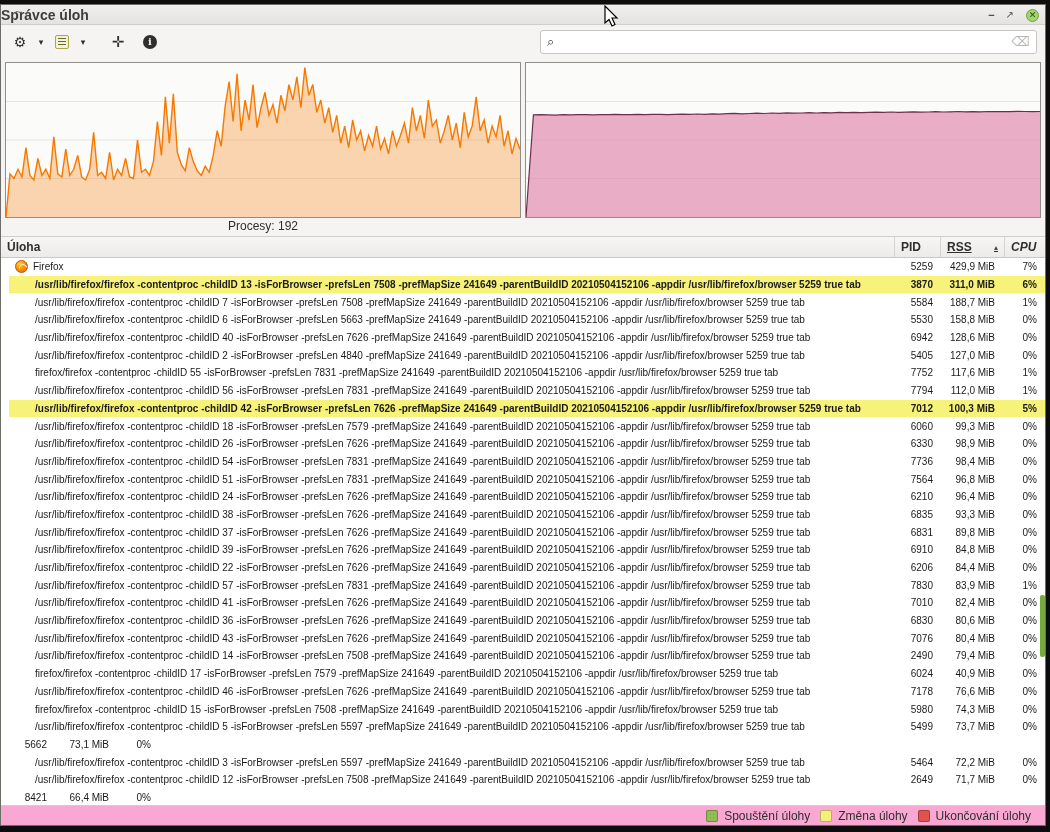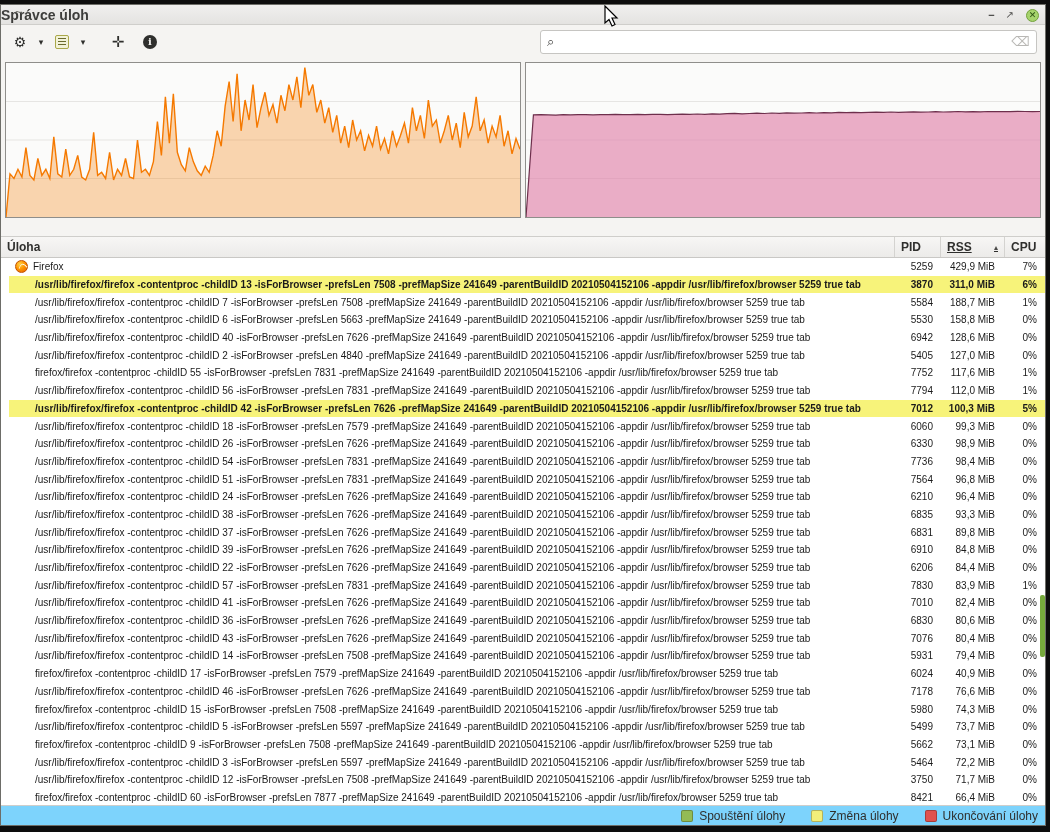--- a/index.html
+++ b/index.html
@@ -62,21 +62,21 @@
 
   
   .tablewrap { flex:1; display:flex; flex-direction:column; border-top:1px solid #cfcecb; margin-top:2px; position:relative; overflow:hidden; background:#ffffff; }
   .thead { flex:0 0 21px; display:flex; background:linear-gradient(#f7f6f5,#ecebe9);
            border-bottom:1px solid #c9c8c5; font-size:12px; font-weight:bold; color:#2f2f2d; }
   .th { display:flex; align-items:center; padding:0 6px; border-right:1px solid #d4d3d0; }
   .th.task { flex:1; }
   .th.num { justify-content:flex-start; }
   .th.pid { width:46px; }
   .th.rss { width:64px; justify-content:space-between;text-decoration:underline; }
-  .th.cpu { width:40px; border-right:none; }
+  .th.cpu { width:40px; border-right:none;font-style:italic; }
   .sort-arrow { font-size:8px; color:#4a4a48; }
 
   .tbody { flex:1; overflow:hidden; position:relative; font-size:10px; color:#1a1a1a;margin-left:8px; }
   .row { height:17.7px; display:flex; align-items:center; white-space:nowrap; }
   .row.hl { background:#f7f37a; font-weight:bold; }
   .cell-task { flex:1; overflow:hidden; display:flex; align-items:center; padding-left:6px; }
   .cell-task.child { padding-left:26px; }
   .cell-pid { width:46px; text-align:right; padding-right:8px; flex:0 0 46px; }
   .cell-rss { width:64px; text-align:right; padding-right:10px; flex:0 0 64px; }
   .cell-cpu { width:40px; text-align:right; padding-right:8px; flex:0 0 40px; }
@@ -84,22 +84,22 @@
              background:radial-gradient(circle at 35% 30%, #ffd24a 0%, #ff9500 45%, #e66000 100%);
              border:1px solid #c05000; position:relative; }
   .ff-icon::after { content:""; position:absolute; left:3px; top:3px; width:6px; height:6px;
                     border-radius:50%; border-top:1.5px solid #fff; border-left:1.5px solid rgba(255,255,255,.7);
                     border-bottom:1.5px solid transparent; border-right:1.5px solid transparent; transform:rotate(35deg); }
 
   .vscroll { position:absolute; right:0; top:22px; bottom:0; width:5px; }
   .vscroll .thumb { position:absolute; right:0; width:5px; height:62px; top:336px; background:#77aa3c; border-radius:2px; }
 
   
-  .statusbar { flex:0 0 20px; background:#7dd3fc; border-top:1px solid #cfcecb;
-               display:flex; align-items:center; justify-content:flex-end; gap:26px; padding:0 7px; font-size:12px; color:#2f2f2d; }
+  .statusbar { flex:0 0 20px; background:#f9a8d4; border-top:1px solid #cfcecb;
+               display:flex; align-items:center; justify-content:flex-end; gap:10px; padding:0 14px; font-size:12px; color:#2f2f2d; }
   .legend-item { display:flex; align-items:center; gap:6px; }
   .legend-swatch { width:12px; height:12px; border-radius:2px; border:1px solid rgba(0,0,0,.25); }
 
   
   .cursor { position:absolute; left:603px; top:5px; z-index:50; pointer-events:none; }
 </style>
 </head>
 <body>
 
 <div class="desktop-strip" style="top:0;height:4px;"></div>
@@ -144,20 +144,21 @@
       <div class="graph-frame">
         <svg id="cpu-svg" viewBox="0 0 516 154" preserveAspectRatio="none">
           <line x1="0" y1="38.5" x2="516" y2="38.5" stroke="#e6e5e3" stroke-width="1"></line>
           <line x1="0" y1="77" x2="516" y2="77" stroke="#e6e5e3" stroke-width="1"></line>
           <line x1="0" y1="115.5" x2="516" y2="115.5" stroke="#e6e5e3" stroke-width="1"></line>
           <path id="cpu-area" d="M0.0,154.0L4.0,110.9L8.0,115.5L12.0,106.3L16.0,114.0L20.0,84.7L24.0,112.4L28.0,117.0L32.0,95.5L36.0,112.4L40.0,106.3L44.0,115.5L48.0,73.9L52.0,110.9L56.0,114.0L60.0,86.2L64.0,112.4L68.0,106.3L72.0,92.4L76.0,114.0L80.0,117.0L84.0,106.3L88.0,69.3L92.0,112.4L96.0,109.3L100.0,115.5L104.0,89.3L108.0,117.0L112.0,106.3L116.0,112.4L120.0,95.5L124.0,114.0L128.0,115.5L132.0,77.0L136.0,109.3L140.0,106.3L144.0,112.4L148.0,98.6L152.0,58.5L156.0,92.4L160.0,33.9L164.0,80.1L168.0,30.8L172.0,89.3L176.0,101.6L180.0,107.8L184.0,84.7L188.0,98.6L192.0,107.8L196.0,112.4L200.0,103.2L204.0,109.3L208.0,92.4L212.0,67.8L216.0,83.2L220.0,43.1L224.0,18.5L228.0,58.5L232.0,10.8L236.0,67.8L240.0,37.0L244.0,57.0L248.0,21.6L252.0,64.7L256.0,44.7L260.0,29.3L264.0,52.4L268.0,41.6L272.0,60.1L276.0,32.3L280.0,47.7L284.0,21.6L288.0,37.0L292.0,13.9L296.0,44.7L300.0,4.6L304.0,32.3L308.0,21.6L312.0,49.3L316.0,37.0L320.0,60.1L324.0,44.7L328.0,69.3L332.0,52.4L336.0,80.1L340.0,63.1L344.0,84.7L348.0,57.0L352.0,77.0L356.0,67.8L360.0,87.8L364.0,72.4L368.0,83.2L372.0,63.1L376.0,86.2L380.0,75.5L384.0,90.9L388.0,67.8L392.0,83.2L396.0,72.4L400.0,60.1L404.0,80.1L408.0,44.7L412.0,67.8L416.0,52.4L420.0,75.5L424.0,37.0L428.0,63.1L432.0,57.0L436.0,80.1L440.0,67.8L444.0,52.4L448.0,77.0L452.0,60.1L456.0,84.7L460.0,49.3L464.0,73.9L468.0,63.1L472.0,33.9L476.0,67.8L480.0,57.0L484.0,80.1L488.0,63.1L492.0,73.9L496.0,52.4L500.0,83.2L504.0,67.8L508.0,90.9L512.0,75.5L516.0,86.2L516,154L0,154Z" fill="rgba(245,121,0,0.30)"></path>
             <path id="cpu-line" fill="none" stroke-width="1.4" d="M0.0,154.0L4.0,110.9L8.0,115.5L12.0,106.3L16.0,114.0L20.0,84.7L24.0,112.4L28.0,117.0L32.0,95.5L36.0,112.4L40.0,106.3L44.0,115.5L48.0,73.9L52.0,110.9L56.0,114.0L60.0,86.2L64.0,112.4L68.0,106.3L72.0,92.4L76.0,114.0L80.0,117.0L84.0,106.3L88.0,69.3L92.0,112.4L96.0,109.3L100.0,115.5L104.0,89.3L108.0,117.0L112.0,106.3L116.0,112.4L120.0,95.5L124.0,114.0L128.0,115.5L132.0,77.0L136.0,109.3L140.0,106.3L144.0,112.4L148.0,98.6L152.0,58.5L156.0,92.4L160.0,33.9L164.0,80.1L168.0,30.8L172.0,89.3L176.0,101.6L180.0,107.8L184.0,84.7L188.0,98.6L192.0,107.8L196.0,112.4L200.0,103.2L204.0,109.3L208.0,92.4L212.0,67.8L216.0,83.2L220.0,43.1L224.0,18.5L228.0,58.5L232.0,10.8L236.0,67.8L240.0,37.0L244.0,57.0L248.0,21.6L252.0,64.7L256.0,44.7L260.0,29.3L264.0,52.4L268.0,41.6L272.0,60.1L276.0,32.3L280.0,47.7L284.0,21.6L288.0,37.0L292.0,13.9L296.0,44.7L300.0,4.6L304.0,32.3L308.0,21.6L312.0,49.3L316.0,37.0L320.0,60.1L324.0,44.7L328.0,69.3L332.0,52.4L336.0,80.1L340.0,63.1L344.0,84.7L348.0,57.0L352.0,77.0L356.0,67.8L360.0,87.8L364.0,72.4L368.0,83.2L372.0,63.1L376.0,86.2L380.0,75.5L384.0,90.9L388.0,67.8L392.0,83.2L396.0,72.4L400.0,60.1L404.0,80.1L408.0,44.7L412.0,67.8L416.0,52.4L420.0,75.5L424.0,37.0L428.0,63.1L432.0,57.0L436.0,80.1L440.0,67.8L444.0,52.4L448.0,77.0L452.0,60.1L456.0,84.7L460.0,49.3L464.0,73.9L468.0,63.1L472.0,33.9L476.0,67.8L480.0,57.0L484.0,80.1L488.0,63.1L492.0,73.9L496.0,52.4L500.0,83.2L504.0,67.8L508.0,90.9L512.0,75.5L516.0,86.2" stroke="#f57900"></path>
         </svg>
       </div>
       <div class="graph-labels">
+        <span class="lbl-plain">Procesy: 192</span>
       </div>
     </div>
     <div class="graph-panel">
       <div class="graph-frame">
         <svg id="mem-svg" viewBox="0 0 512 154" preserveAspectRatio="none">
           <line x1="0" y1="38.5" x2="512" y2="38.5" stroke="#e6e5e3" stroke-width="1"></line>
           <line x1="0" y1="77" x2="512" y2="77" stroke="#e6e5e3" stroke-width="1"></line>
           <line x1="0" y1="115.5" x2="512" y2="115.5" stroke="#e6e5e3" stroke-width="1"></line>
           <path id="mem-area" d="M0.0,154.0L7.4,51.9L14.8,51.7L22.3,51.9L29.7,52.1L37.1,51.7L44.5,51.9L51.9,51.6L59.4,51.7L66.8,51.9L74.2,51.6L81.6,51.7L89.0,51.4L96.5,51.6L103.9,51.7L111.3,51.4L118.7,51.6L126.1,51.3L133.6,51.4L141.0,51.6L148.4,51.3L155.8,51.1L163.2,51.4L170.7,51.0L178.1,51.3L185.5,50.8L192.9,51.1L200.3,50.7L207.8,50.4L215.2,50.8L222.6,50.5L230.0,50.2L237.4,50.5L244.9,50.0L252.3,50.4L259.7,49.9L267.1,50.2L274.6,50.0L282.0,49.7L289.4,50.0L296.8,49.6L304.2,49.9L311.7,49.4L319.1,49.7L326.5,49.3L333.9,49.6L341.3,49.4L348.8,49.1L356.2,49.4L363.6,49.0L371.0,49.3L378.4,49.1L385.9,48.8L393.3,49.1L400.7,49.0L408.1,48.7L415.5,49.0L423.0,48.8L430.4,48.5L437.8,48.8L445.2,48.7L452.6,48.8L460.1,48.5L467.5,48.7L474.9,48.5L482.3,48.7L489.7,48.4L497.2,48.5L504.6,48.7L512.0,48.5L512,154L0,154Z" fill="rgba(224,130,170,0.65)"></path>
             <path id="mem-line" fill="none" stroke-width="1.2" d="M0.0,154.0L7.4,51.9L14.8,51.7L22.3,51.9L29.7,52.1L37.1,51.7L44.5,51.9L51.9,51.6L59.4,51.7L66.8,51.9L74.2,51.6L81.6,51.7L89.0,51.4L96.5,51.6L103.9,51.7L111.3,51.4L118.7,51.6L126.1,51.3L133.6,51.4L141.0,51.6L148.4,51.3L155.8,51.1L163.2,51.4L170.7,51.0L178.1,51.3L185.5,50.8L192.9,51.1L200.3,50.7L207.8,50.4L215.2,50.8L222.6,50.5L230.0,50.2L237.4,50.5L244.9,50.0L252.3,50.4L259.7,49.9L267.1,50.2L274.6,50.0L282.0,49.7L289.4,50.0L296.8,49.6L304.2,49.9L311.7,49.4L319.1,49.7L326.5,49.3L333.9,49.6L341.3,49.4L348.8,49.1L356.2,49.4L363.6,49.0L371.0,49.3L378.4,49.1L385.9,48.8L393.3,49.1L400.7,49.0L408.1,48.7L415.5,49.0L423.0,48.8L430.4,48.5L437.8,48.8L445.2,48.7L452.6,48.8L460.1,48.5L467.5,48.7L474.9,48.5L482.3,48.7L489.7,48.4L497.2,48.5L504.6,48.7L512.0,48.5" stroke="#6e2f4c"></path>
@@ -351,21 +352,21 @@
             <span>/usr/lib/firefox/firefox -contentproc -childID 43 -isForBrowser -prefsLen 7626 -prefMapSize 241649 -parentBuildID 20210504152106 -appdir /usr/lib/firefox/browser 5259 true tab</span>
           </div>
           <div class="cell-pid">7076</div>
           <div class="cell-rss">80,4 MiB</div>
           <div class="cell-cpu">0%</div>
         </div>
         <div class="row">
           <div class="cell-task child">
             <span>/usr/lib/firefox/firefox -contentproc -childID 14 -isForBrowser -prefsLen 7508 -prefMapSize 241649 -parentBuildID 20210504152106 -appdir /usr/lib/firefox/browser 5259 true tab</span>
           </div>
-          <div class="cell-pid">5931</div>
+          <div class="cell-pid">2490</div>
           <div class="cell-rss">79,4 MiB</div>
           <div class="cell-cpu">0%</div>
         </div>
         <div class="row">
           <div class="cell-task child">
             <span>firefox/firefox -contentproc -childID 17 -isForBrowser -prefsLen 7579 -prefMapSize 241649 -parentBuildID 20210504152106 -appdir /usr/lib/firefox/browser 5259 true tab</span>
           </div>
           <div class="cell-pid">6024</div>
           <div class="cell-rss">40,9 MiB</div>
           <div class="cell-cpu">0%</div>
@@ -388,47 +389,41 @@
         </div>
         <div class="row">
           <div class="cell-task child">
             <span>/usr/lib/firefox/firefox -contentproc -childID 5 -isForBrowser -prefsLen 5597 -prefMapSize 241649 -parentBuildID 20210504152106 -appdir /usr/lib/firefox/browser 5259 true tab</span>
           </div>
           <div class="cell-pid">5499</div>
           <div class="cell-rss">73,7 MiB</div>
           <div class="cell-cpu">0%</div>
         </div>
         <div class="row">
-          <div class="cell-task child">
-            <span>firefox/firefox -contentproc -childID 9 -isForBrowser -prefsLen 7508 -prefMapSize 241649 -parentBuildID 20210504152106 -appdir /usr/lib/firefox/browser 5259 true tab</span>
-          </div>
           <div class="cell-pid">5662</div>
           <div class="cell-rss">73,1 MiB</div>
           <div class="cell-cpu">0%</div>
         </div>
         <div class="row">
           <div class="cell-task child">
             <span>/usr/lib/firefox/firefox -contentproc -childID 3 -isForBrowser -prefsLen 5597 -prefMapSize 241649 -parentBuildID 20210504152106 -appdir /usr/lib/firefox/browser 5259 true tab</span>
           </div>
           <div class="cell-pid">5464</div>
           <div class="cell-rss">72,2 MiB</div>
           <div class="cell-cpu">0%</div>
         </div>
         <div class="row">
           <div class="cell-task child">
             <span>/usr/lib/firefox/firefox -contentproc -childID 12 -isForBrowser -prefsLen 7508 -prefMapSize 241649 -parentBuildID 20210504152106 -appdir /usr/lib/firefox/browser 5259 true tab</span>
           </div>
-          <div class="cell-pid">3750</div>
+          <div class="cell-pid">2649</div>
           <div class="cell-rss">71,7 MiB</div>
           <div class="cell-cpu">0%</div>
         </div>
         <div class="row">
-          <div class="cell-task child">
-            <span>firefox/firefox -contentproc -childID 60 -isForBrowser -prefsLen 7877 -prefMapSize 241649 -parentBuildID 20210504152106 -appdir /usr/lib/firefox/browser 5259 true tab</span>
-          </div>
           <div class="cell-pid">8421</div>
           <div class="cell-rss">66,4 MiB</div>
           <div class="cell-cpu">0%</div>
         </div>
       </div>
     <div class="vscroll">
         <div class="thumb"></div>
       </div>
   </div>
 

